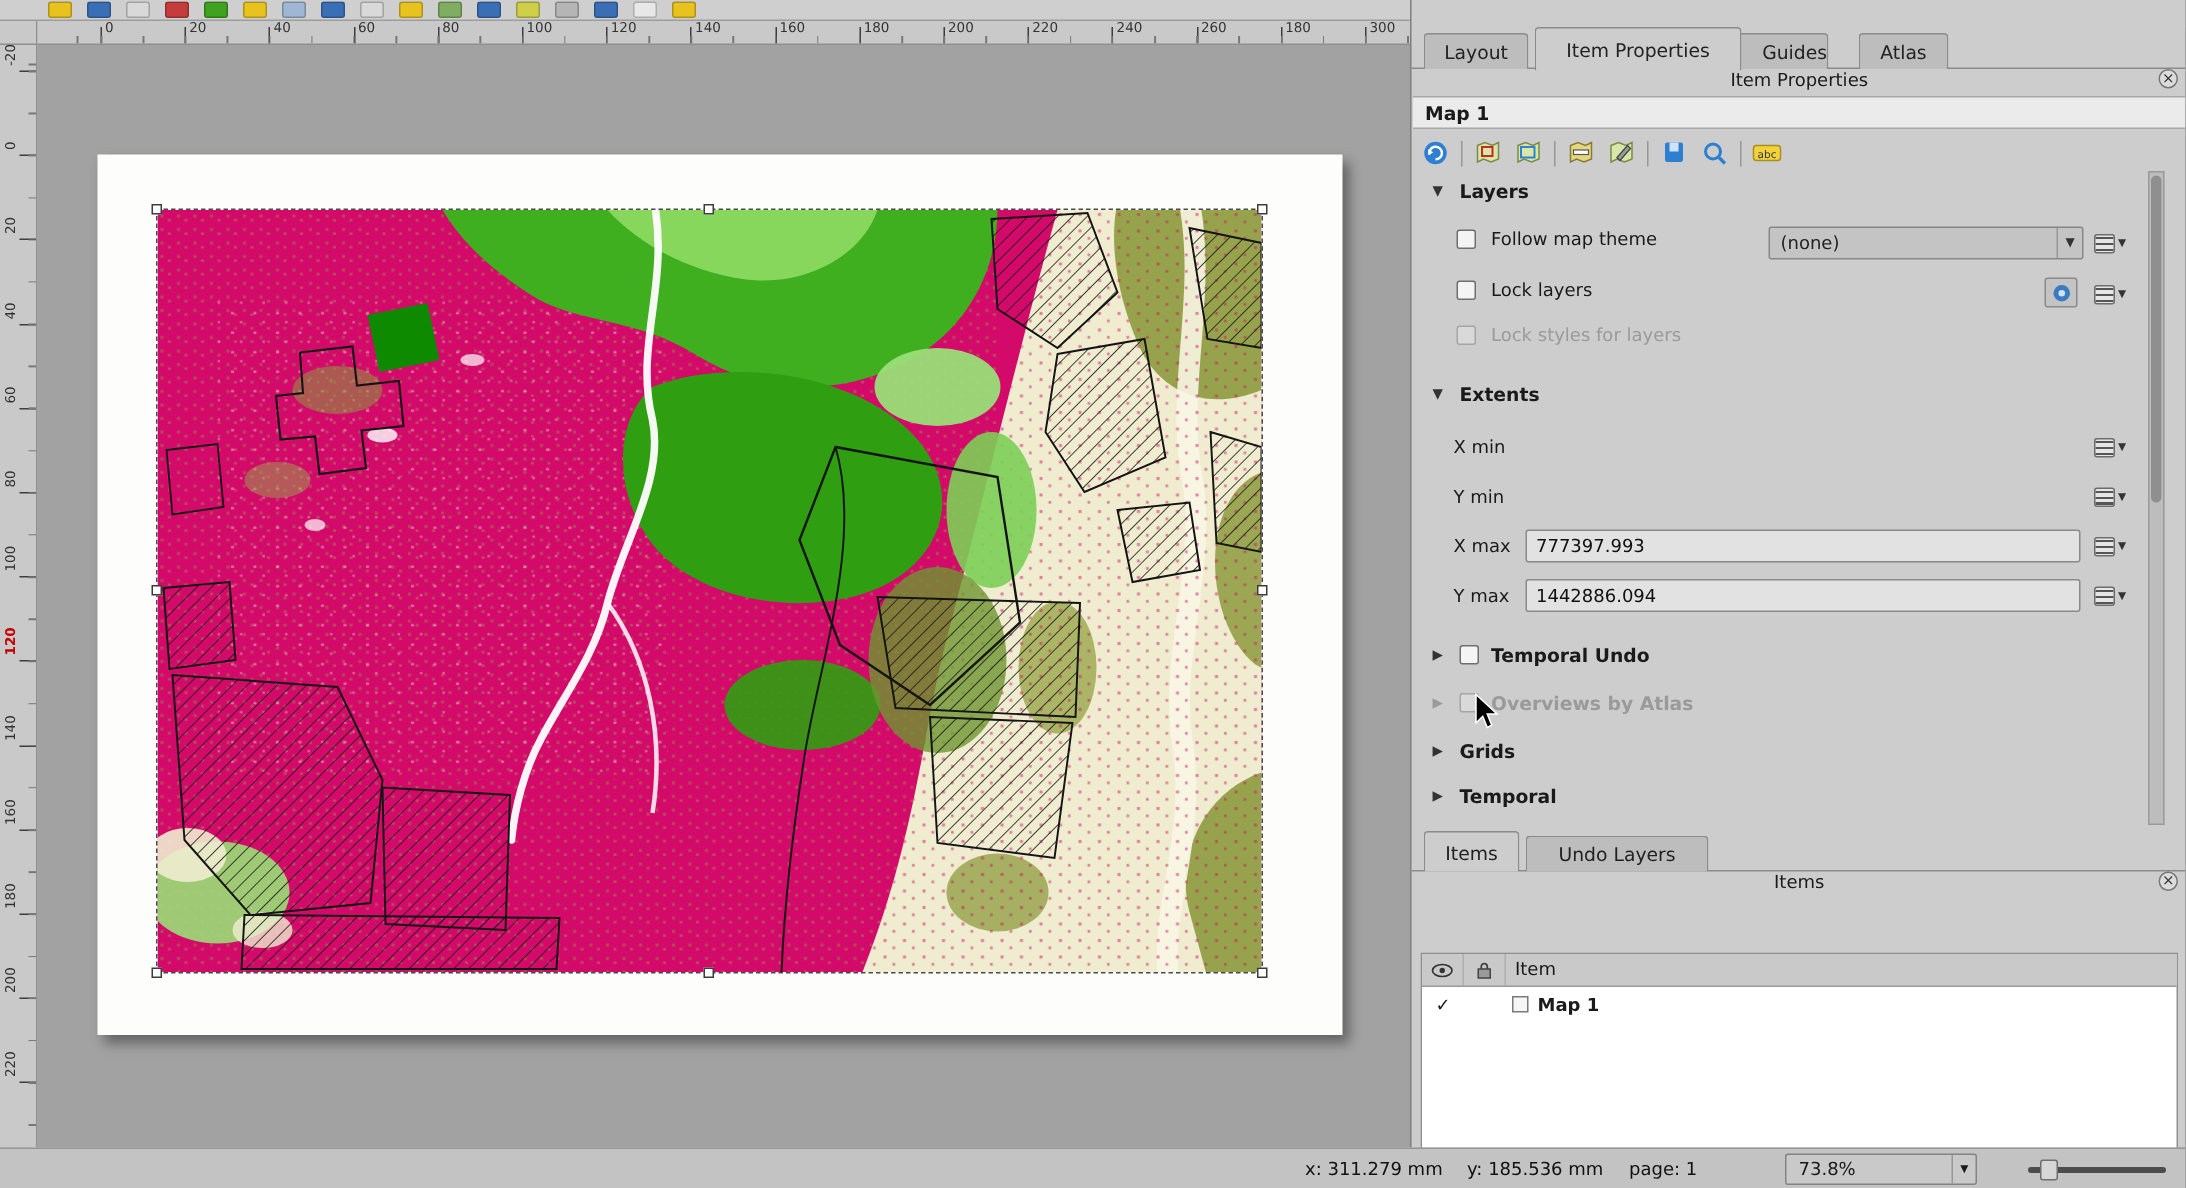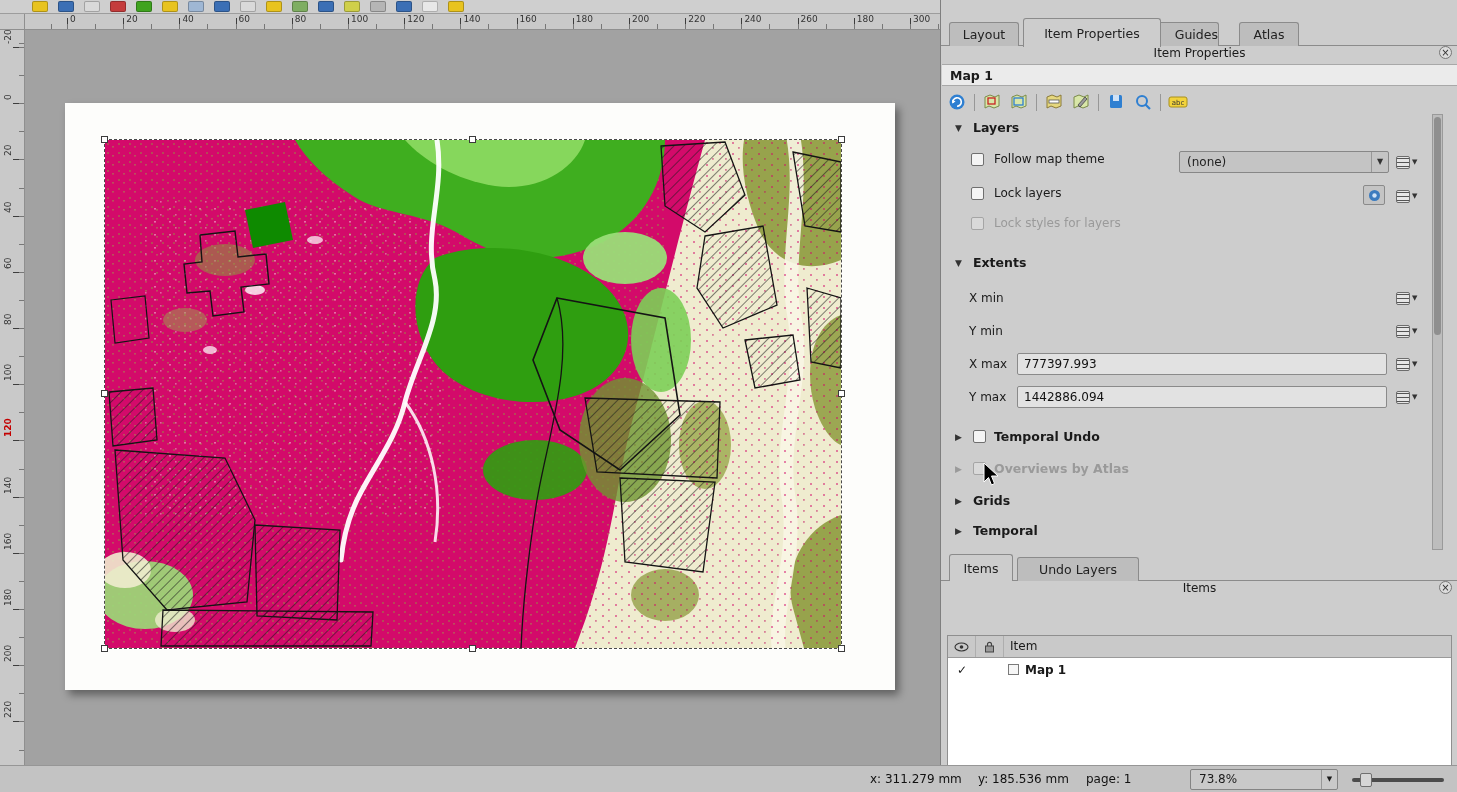--- a/index.html
+++ b/index.html
@@ -103,21 +103,21 @@
   .it-row { display:flex; height:23px; align-items:center; }
   .it-row .c1 { width:28px; text-align:center; font-size:12px; }
   .it-row .c2 { width:28px; }
   .it-row .c3 { flex:1; display:flex; align-items:center; gap:6px; padding-left:4px; font-weight:bold; }
   .mini-check { width:11px; height:11px; border:1px solid #7a7a7a; background:#f6f6f6; display:inline-block; }
 
   
   .status-bar { position:absolute; left:0; top:765px; width:1457px; height:27px; background:#c3c3c3;
                 border-top:1px solid #969696; }
   .sb-text { position:absolute; top:6px; font-size:12px; color:#111; }
-  .zoom-combo { position:absolute; left:1190px; top:3px; width:148px; height:21px; background:#c9c9c9;
+  .zoom-combo { position:absolute; left:1190px; top:3px; width:128px; height:21px; background:#c9c9c9;
                 border:1px solid #848484; border-radius:2px; font-size:12px; line-height:19px; padding-left:8px; }
   .zoom-combo .arrow { position:absolute; right:0; top:0; width:16px; height:100%; border-left:1px solid #979797;
                 text-align:center; font-size:7px; line-height:19px; }
   .zoom-slider { position:absolute; left:1352px; top:12px; width:92px; height:4px; background:#4c4c4c; border-radius:2px; }
   .zoom-handle { position:absolute; left:8px; top:-5px; width:12px; height:14px; background:#d6d6d6;
                 border:1px solid #6f6f6f; border-radius:2px; }
 
   .cursor { position:absolute; left:983px; top:462px; z-index:60; pointer-events:none; }
 </style>
 </head>

